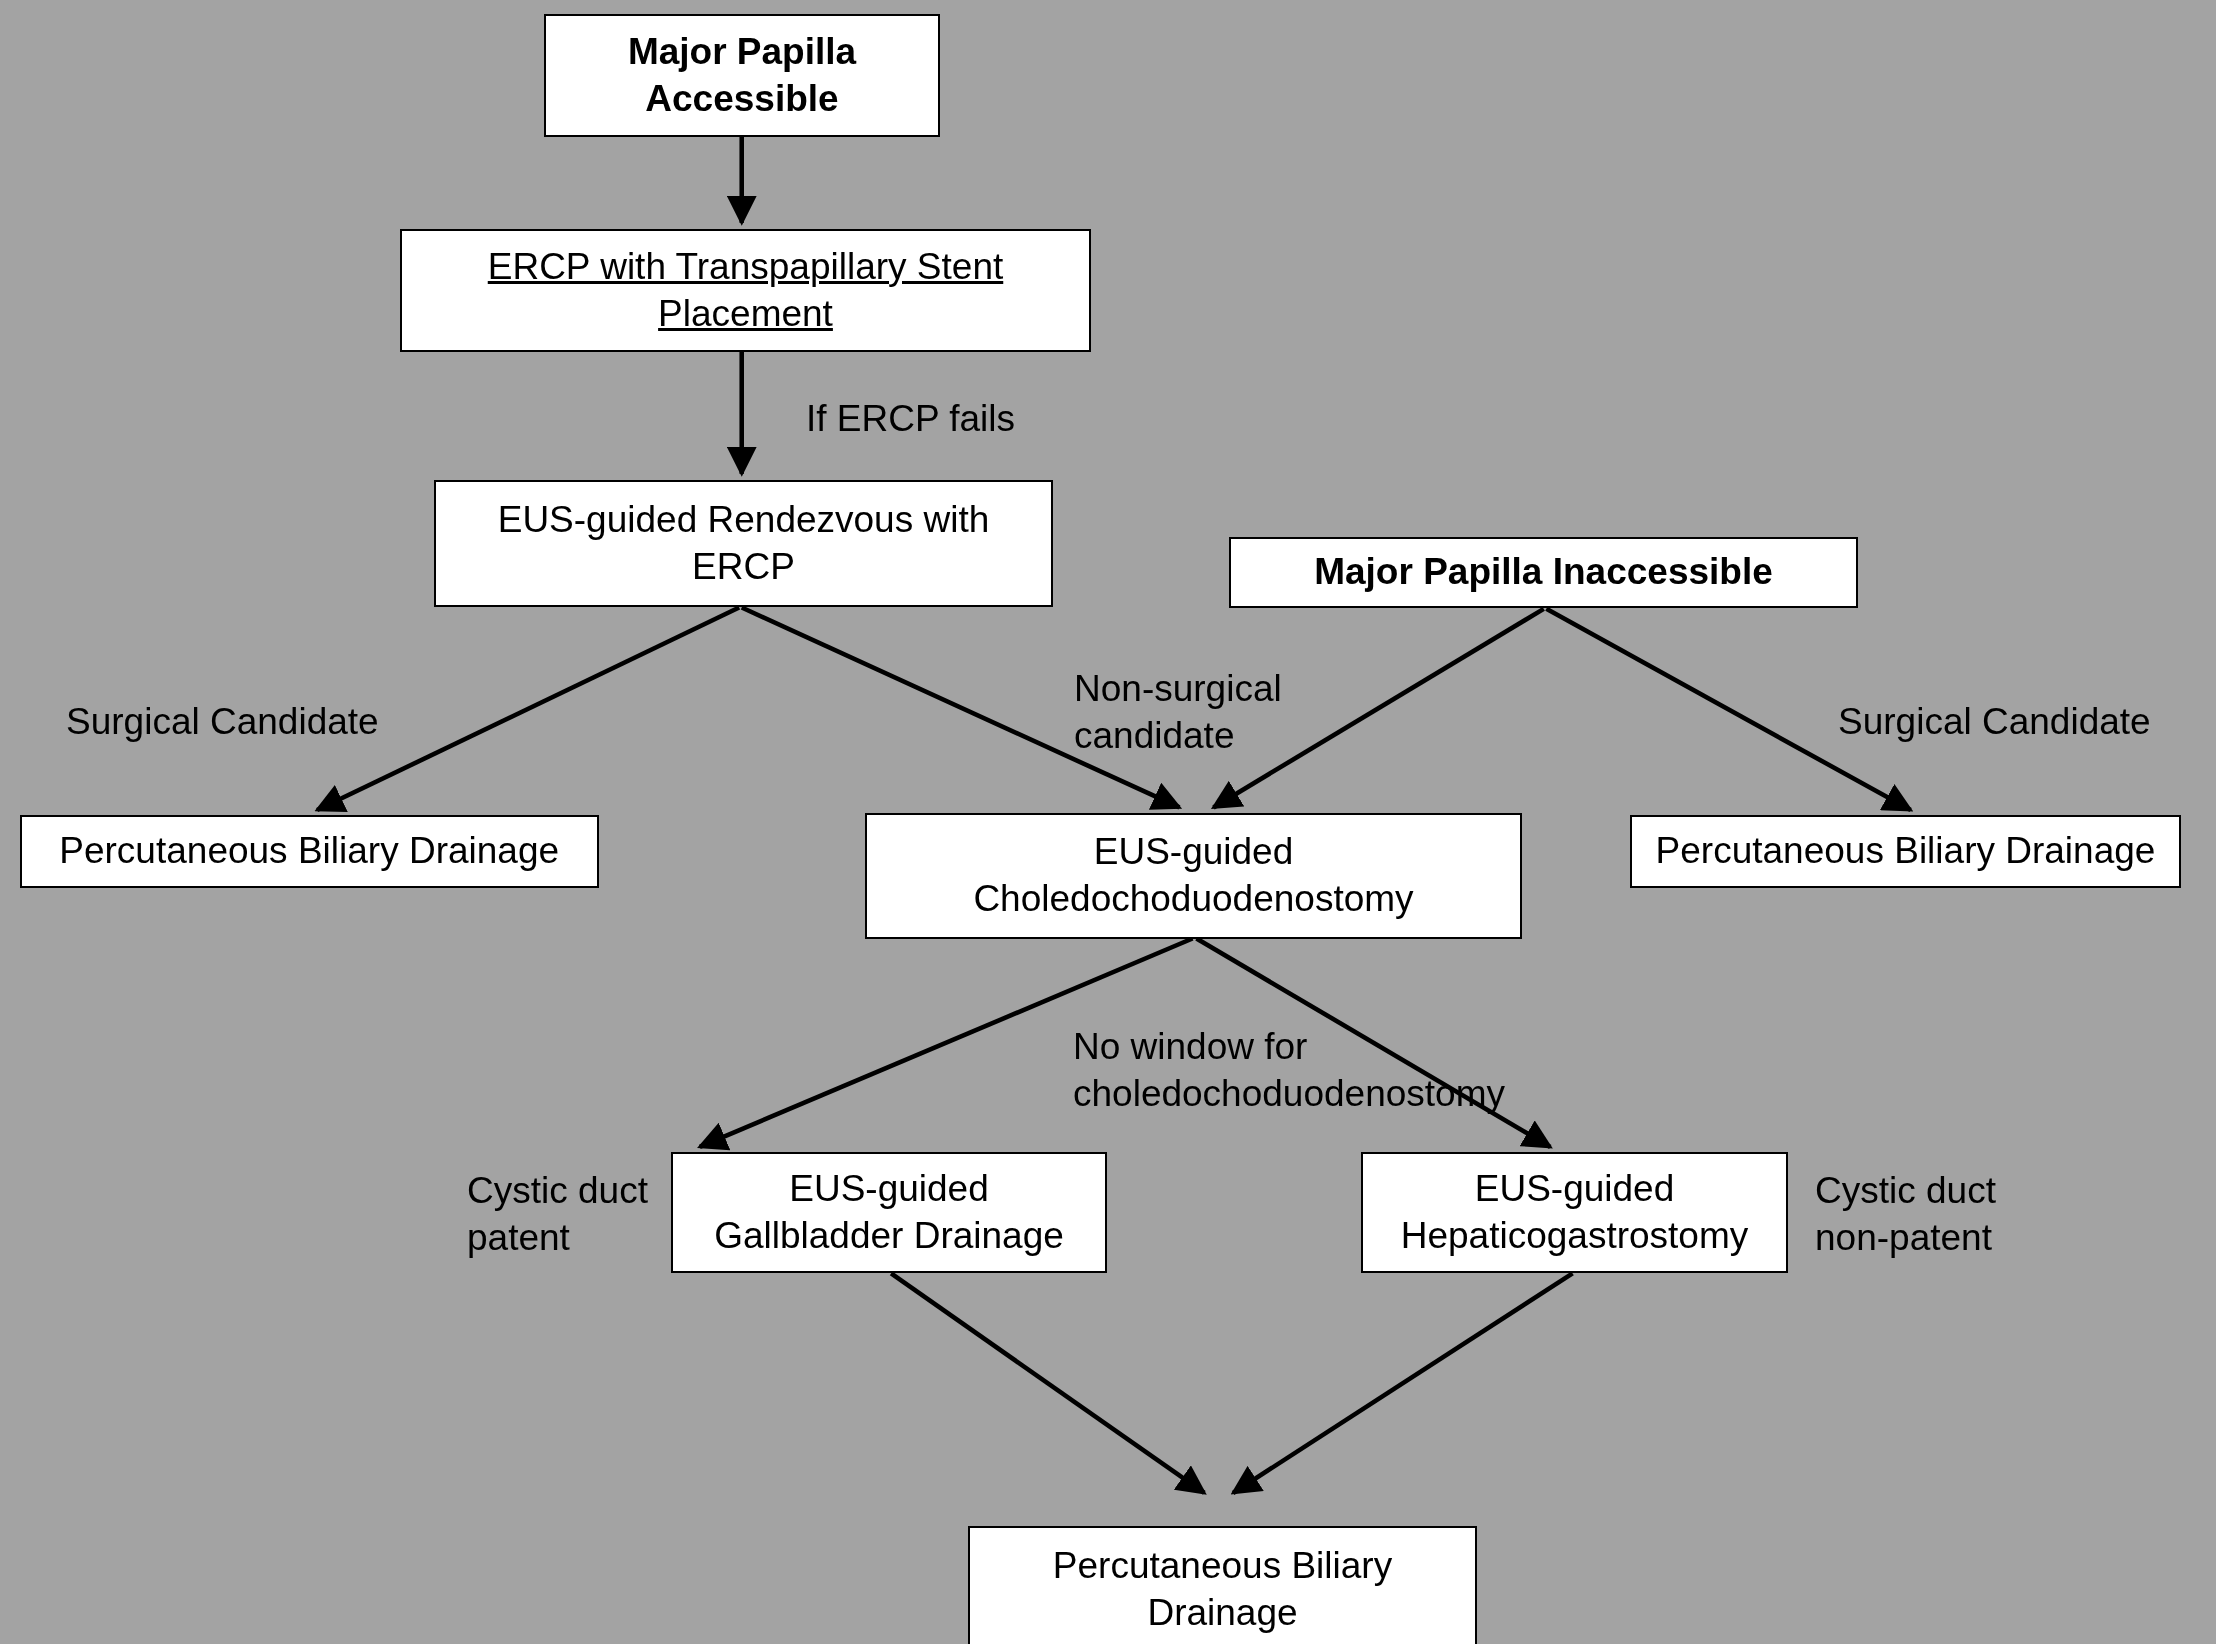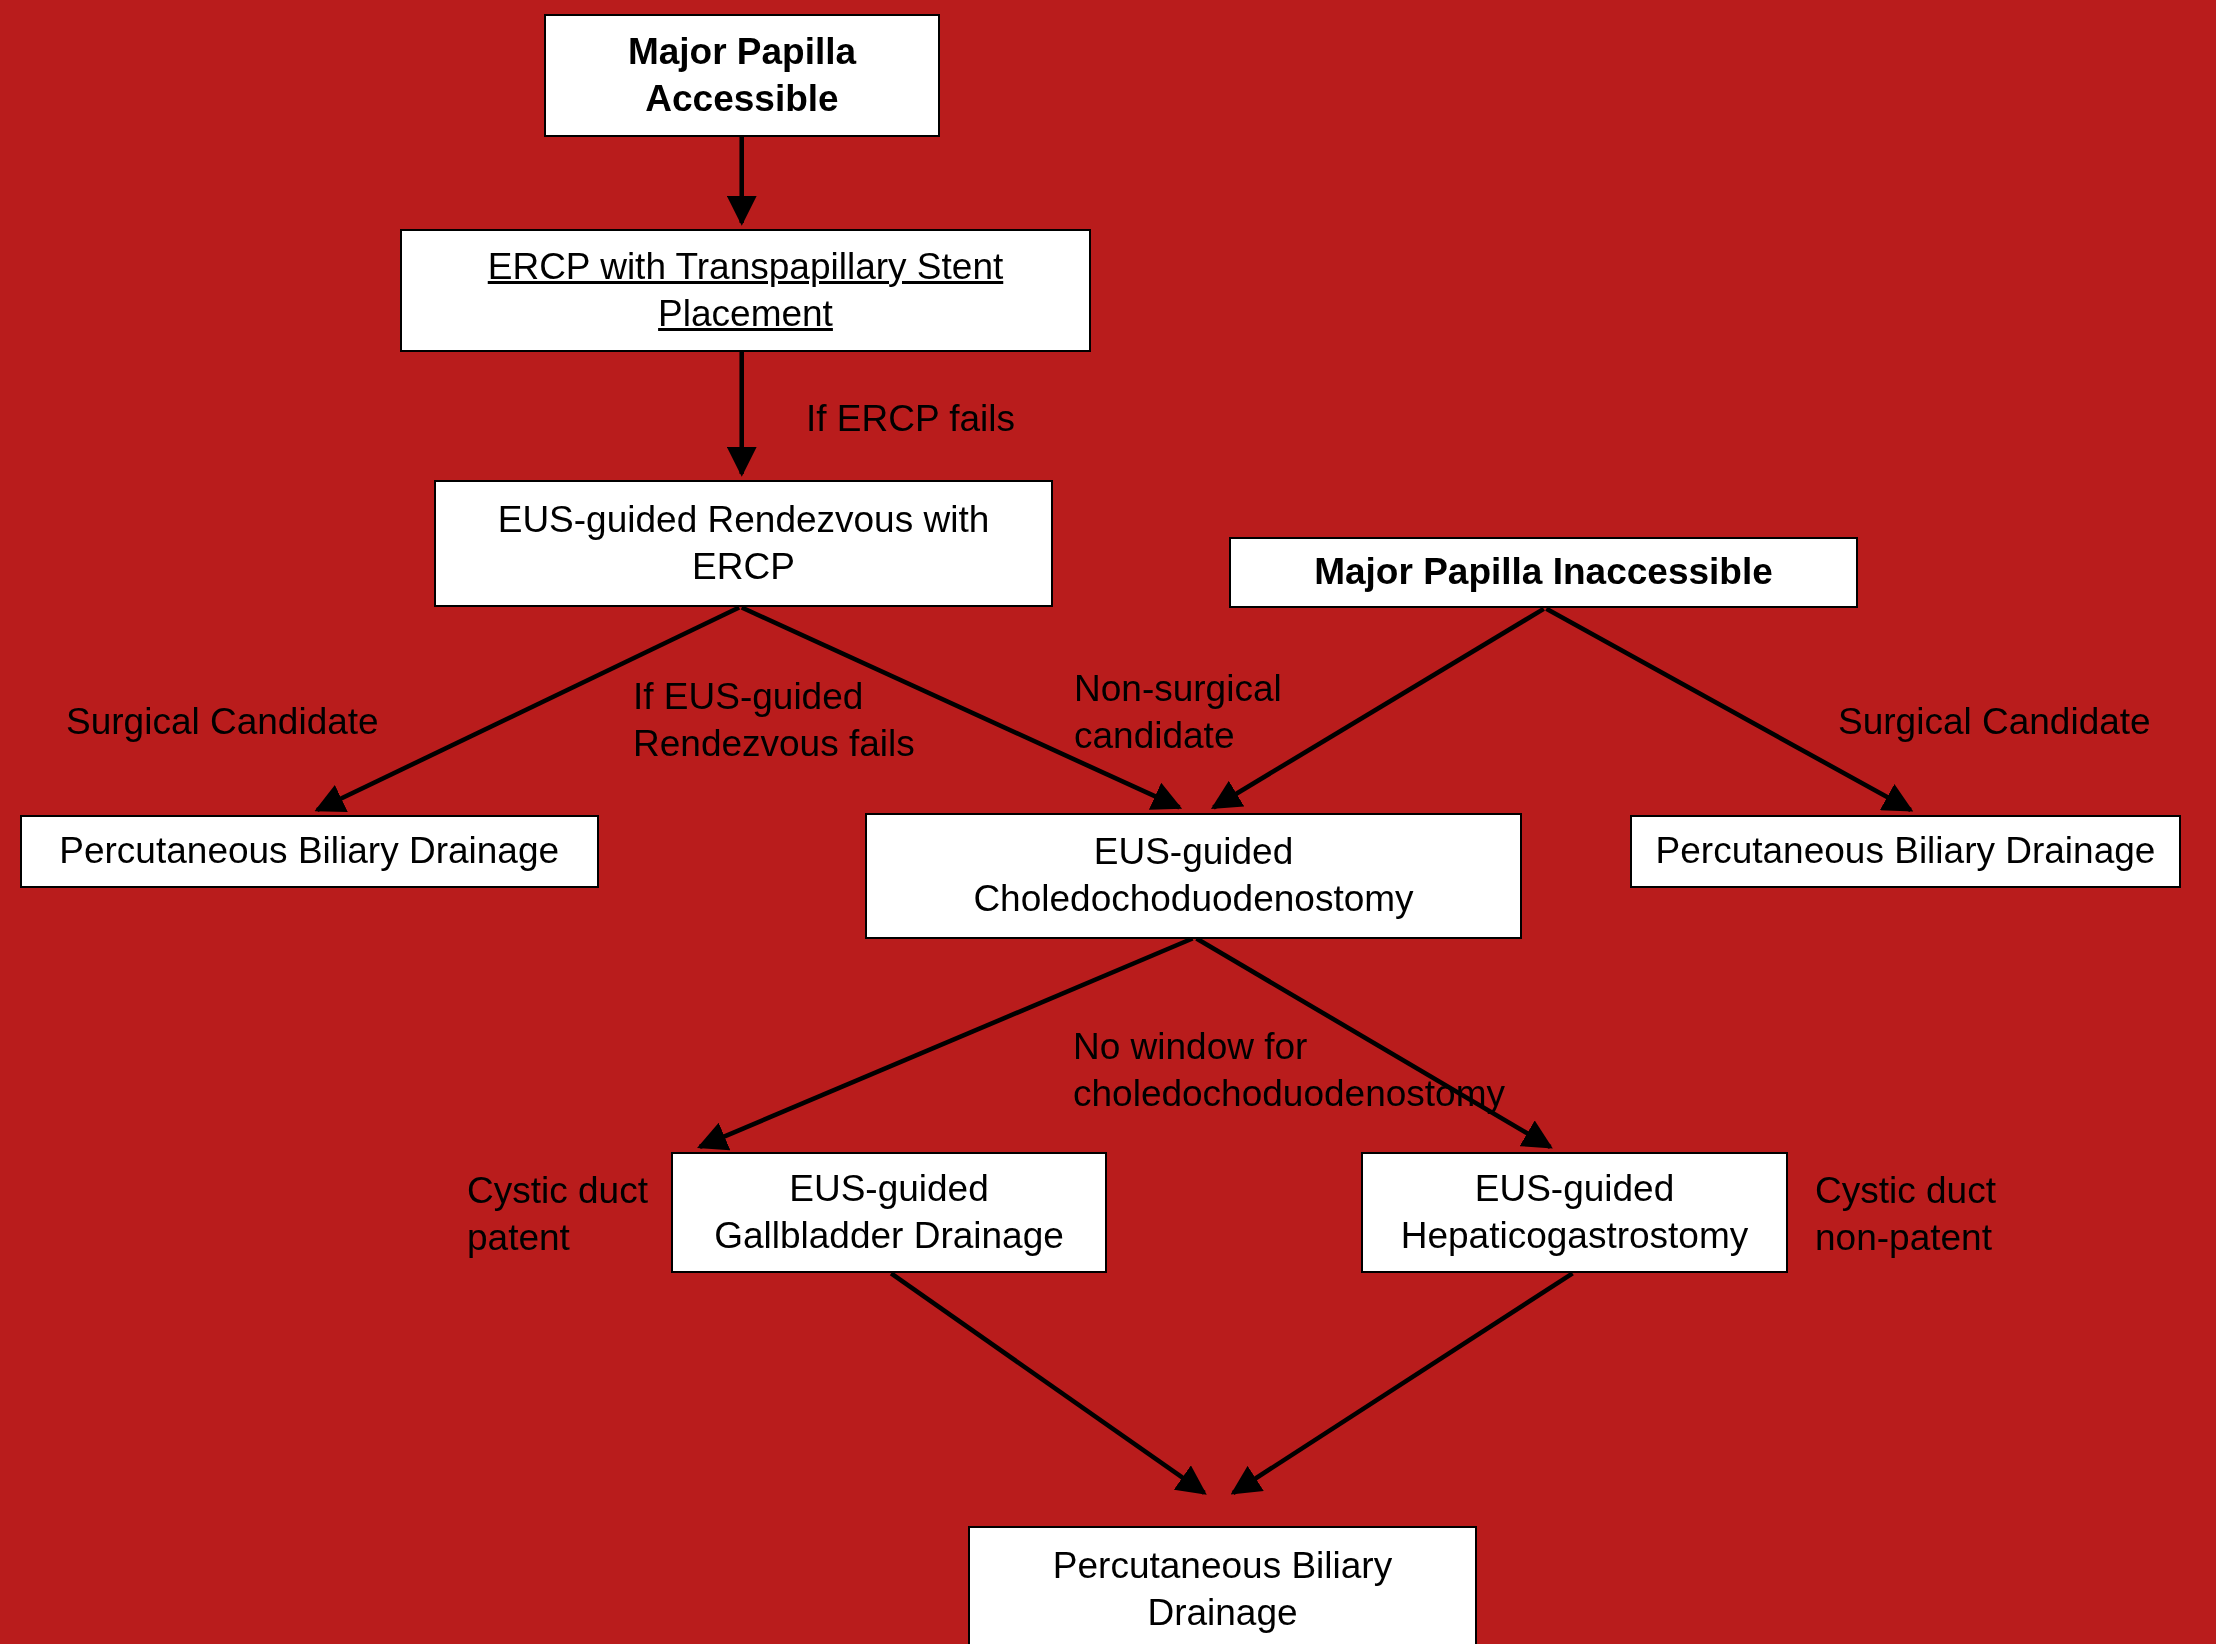--- a/index.html
+++ b/index.html
@@ -1,19 +1,19 @@
 <!DOCTYPE html>
 <html style="font-size:10.5px"><head>
 <meta charset="utf-8">
 <style>
   html,body{margin:0;padding:0;background:#ffffff;}
   #figure{
     position:relative;
     width:2216px;height:1645px;
-    background:#b91c1c;
+    background:#a3a3a3;
     font-family:"Liberation Sans", sans-serif;
     color:#000;
     overflow:hidden;
   }
   #arrow-layer{position:absolute;left:0;top:0;width:2216px;height:1645px;}
   .edge{stroke:#000000;stroke-width:7;fill:none;}
   .node{
     position:absolute;
     box-sizing:border-box;
     background:#ffffff;
@@ -78,22 +78,20 @@
   <div class="node" style="left:1361px;top:1152px;width:427px;height:121px;">EUS-guided
 Hepaticogastrostomy</div>
 
   <div class="node" style="left:968px;top:1498px;width:509px;height:128px;margin-top:28px;">Percutaneous Biliary
 Drainage</div>
 
   <div class="lbl" style="left:806px;top:396px;">If ERCP fails</div>
 
   <div class="lbl" style="left:66px;top:699px;">Surgical Candidate</div>
 
-  <div class="lbl" style="left:633px;top:674px;">If EUS-guided
-Rendezvous fails</div>
 
   <div class="lbl center" style="left:1074px;top:666px;width:227px;">Non-surgical
 candidate</div>
 
   <div class="lbl" style="left:1838px;top:699px;">Surgical Candidate</div>
 
   <div class="lbl center" style="left:1073px;top:1024px;width:393px;">No window for
 choledochoduodenostomy</div>
 
   <div class="lbl" style="left:467px;top:1168px;">Cystic duct

